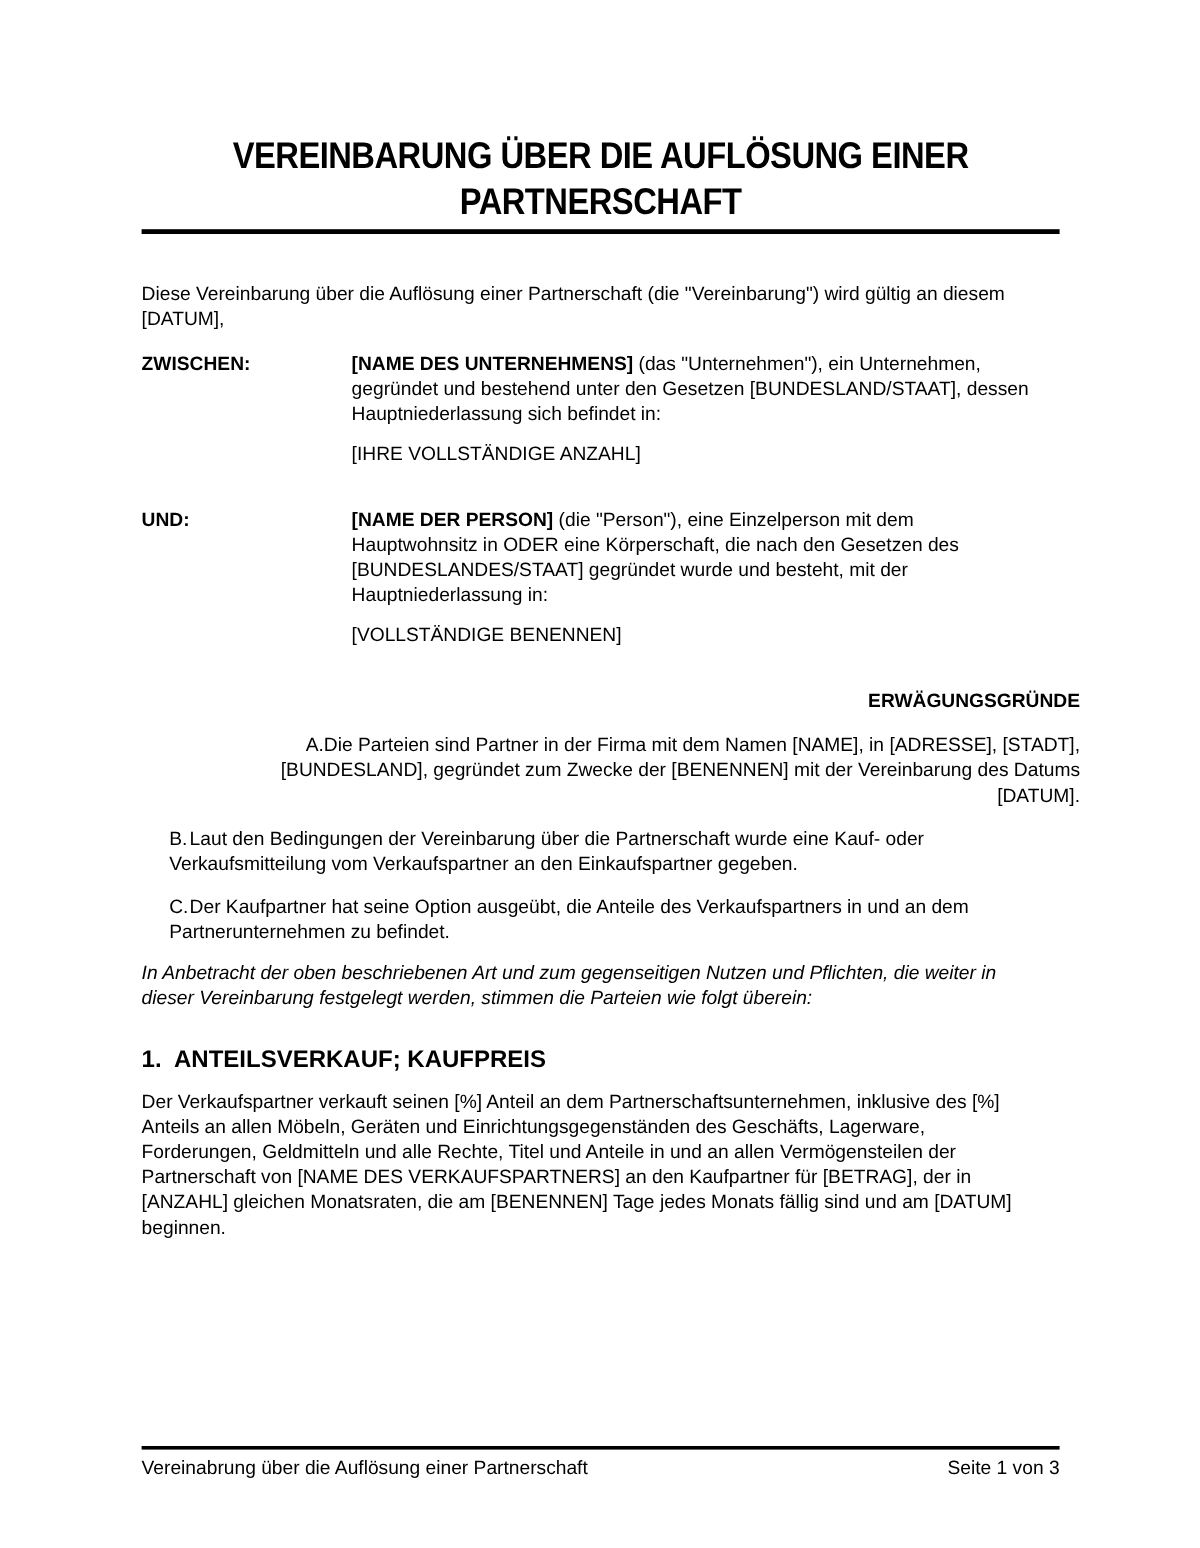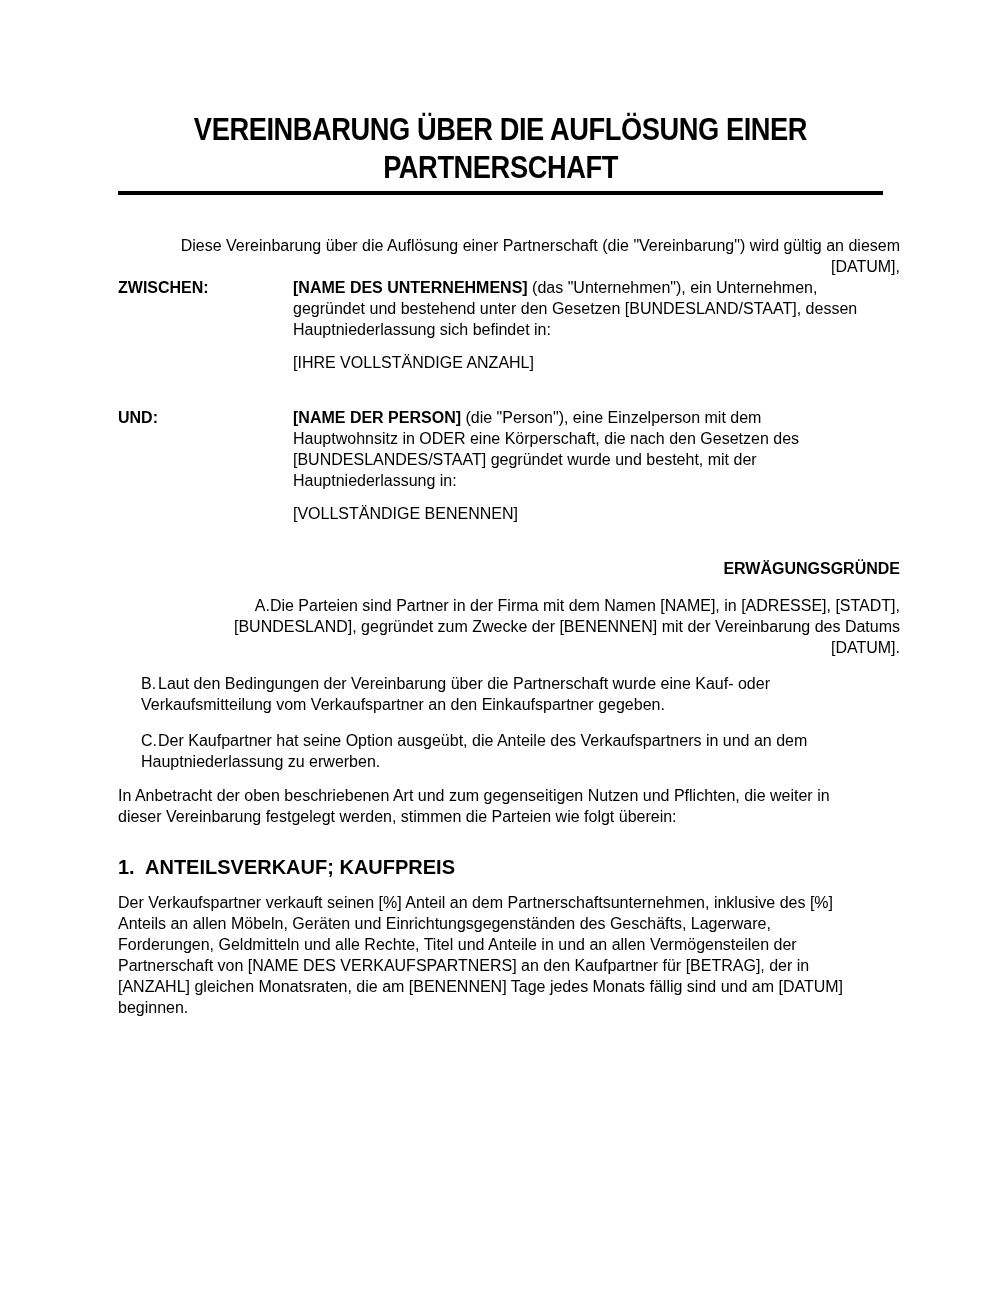--- a/index.html
+++ b/index.html
@@ -28,33 +28,33 @@
     letter-spacing: -0.5px;
     transform: scaleX(0.88);
     transform-origin: 50% 50%;
   }
   .title-rule {
     width: 765px;
     height: 0;
     border-top: 4px solid #000000;
     margin-top: 4px;
   }
-  p.intro { margin: 40px 0 0 0; text-align: right; }
+  p.intro { margin: 40px 0 16px 0; }
 
   .party { display: flex; }
   .party.second { margin-top: 34px; }
   .party-label { width: 175px; flex-shrink: 0; font-weight: bold; }
   .party-body p { margin: 0; }
   .party-body .party-address { margin-top: 12px; }
 
   h2.recitals-heading { font-size: 16px; line-height: 21px; font-weight: bold; margin: 34px 0 0 0; text-align: right; }
   .recital { margin: 15px 0 0 23px; }
   .recital.first { margin-top: 16px; text-align: right; }
   .marker { display: inline-block; width: 17px; }
-  p.closing { margin: 13px 0 0 0; }
+  p.closing { margin: 13px 0 0 0; font-style: italic; }
 
   h3.section-heading { font-size: 20px; line-height: 21px; font-weight: bold; margin: 30px 0 0 0; }
   .section-num { display: inline-block; width: 27px; }
   p.section-body { margin: 14px 0 0 0; }
 
   .footer {
     position: absolute;
     left: 118px;
     top: 1205px;
     width: 765px;
@@ -105,31 +105,35 @@
       <span class="marker">A.</span><span class="pre">Die Parteien sind Partner in der Firma mit dem Namen [NAME], in [ADRESSE], [STADT],
 [BUNDESLAND], gegründet zum Zwecke der [BENENNEN] mit der Vereinbarung des Datums
 [DATUM].</span>
     </div>
     <div class="recital">
       <span class="marker">B.</span><span class="pre">Laut den Bedingungen der Vereinbarung über die Partnerschaft wurde eine Kauf- oder
 Verkaufsmitteilung vom Verkaufspartner an den Einkaufspartner gegeben.</span>
     </div>
     <div class="recital">
       <span class="marker">C.</span><span class="pre">Der Kaufpartner hat seine Option ausgeübt, die Anteile des Verkaufspartners in und an dem
-Hauptniederlassung zu erwerben.</span>
+Partnerunternehmen zu befindet.</span>
     </div>
 
     <p class="closing pre">In Anbetracht der oben beschriebenen Art und zum gegenseitigen Nutzen und Pflichten, die weiter in
 dieser Vereinbarung festgelegt werden, stimmen die Parteien wie folgt überein:</p>
 
     <h3 class="section-heading">
       <span class="section-num">1.</span><span>ANTEILSVERKAUF; KAUFPREIS</span>
     </h3>
     <p class="section-body pre">Der Verkaufspartner verkauft seinen [%] Anteil an dem Partnerschaftsunternehmen, inklusive des [%]
 Anteils an allen Möbeln, Geräten und Einrichtungsgegenständen des Geschäfts, Lagerware,
 Forderungen, Geldmitteln und alle Rechte, Titel und Anteile in und an allen Vermögensteilen der
 Partnerschaft von [NAME DES VERKAUFSPARTNERS] an den Kaufpartner für [BETRAG], der in
 [ANZAHL] gleichen Monatsraten, die am [BENENNEN] Tage jedes Monats fällig sind und am [DATUM]
 beginnen.</p>
 
   </div>
 
+  <div class="footer">
+    <span>Vereinabrung über die Auflösung einer Partnerschaft</span>
+    <span>Seite 1 von 3</span>
+  </div>
 </div>
 
 </body></html>

